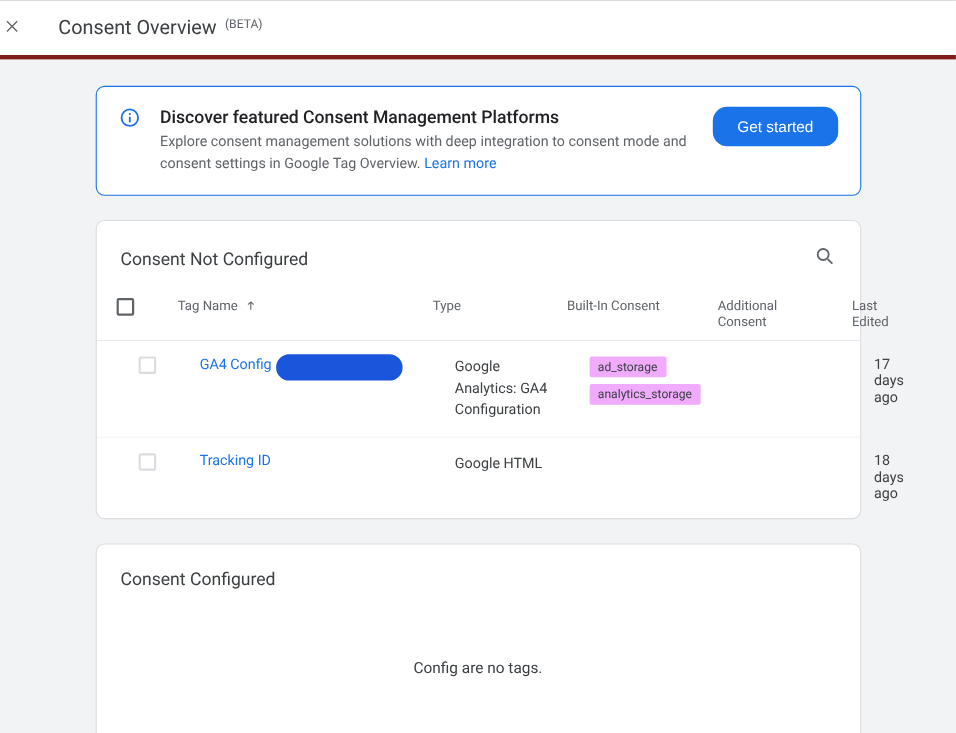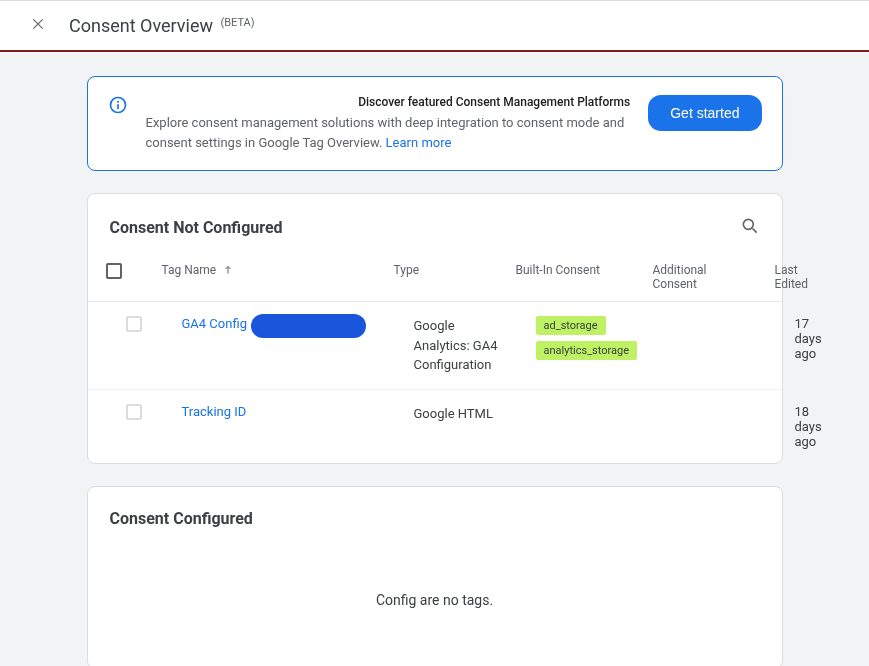--- a/index.html
+++ b/index.html
@@ -5,25 +5,25 @@
     * { box-sizing: border-box; margin: 0; padding: 0; }
     body {
       font-family: 'Google Sans', Roboto, Arial, sans-serif;
       background: #f1f3f4;
       color: #3c4043;
       font-size: 14px;
     }
     .topbar {
       background: #fff;
       border-top: 1px solid #dadce0;
-      border-bottom: 2px solid #7f1d1d;
+      border-bottom: 4px solid #7f1d1d;
       display: flex;
       align-items: center;
-      padding: 14px 31px;
-      gap: 24px;
+      padding: 14px 4px;
+      gap: 35px;
     }
     .close-icon {
       width: 14px;
       height: 14px;
       cursor: pointer;
       color: #5f6368;
     }
     .title {
       font-size: 18px;
       color: #3c4043;
@@ -51,24 +51,23 @@
     }
     .info-icon {
       width: 20px;
       height: 20px;
       flex: 0 0 20px;
       color: #1a73e8;
     }
     .banner-body { flex: 1; }
     .banner-title {
       font-weight: 500;
-      font-size: 12px;
+      font-size: 16px;
       color: #202124;
       margin-bottom: 4px;
-      text-align: right;
     }
     .banner-desc {
       font-size: 13px;
       color: #5f6368;
       line-height: 1.5;
     }
     .link { color: #1a73e8; cursor: pointer; }
     .btn-primary {
       background: #1a73e8;
       color: #fff;
@@ -88,21 +87,21 @@
     }
     .card-header {
       display: flex;
       justify-content: space-between;
       align-items: center;
       padding: 22px 22px 14px 22px;
     }
     .card-title {
       font-size: 16px;
       color: #3c4043;
-      font-weight: 700;
+      font-weight: 400;
     }
     .search-icon {
       width: 20px;
       height: 20px;
       color: #5f6368;
       cursor: pointer;
     }
     .table-head, .table-row {
       display: grid;
       grid-template-columns: 40px 210px 100px 115px 100px 1fr;
@@ -139,21 +138,21 @@
       display: inline-block;
       width: 115px;
       height: 24px;
       background: #1a56db;
       border-radius: 14px;
       margin-top: -2px;
     }
     .type-cell { font-size: 13px; color: #3c4043; line-height: 1.5; }
     .chips { display: flex; flex-direction: column; gap: 6px; }
     .chip {
-      background: #bef264;
+      background: #f0abfc;
       color: #3c4043;
       font-size: 11px;
       padding: 3px 8px;
       border-radius: 2px;
       width: fit-content;
       font-family: Roboto, Arial, sans-serif;
     }
     .edited { font-size: 13px; color: #3c4043; }
     .empty {
       text-align: center;

